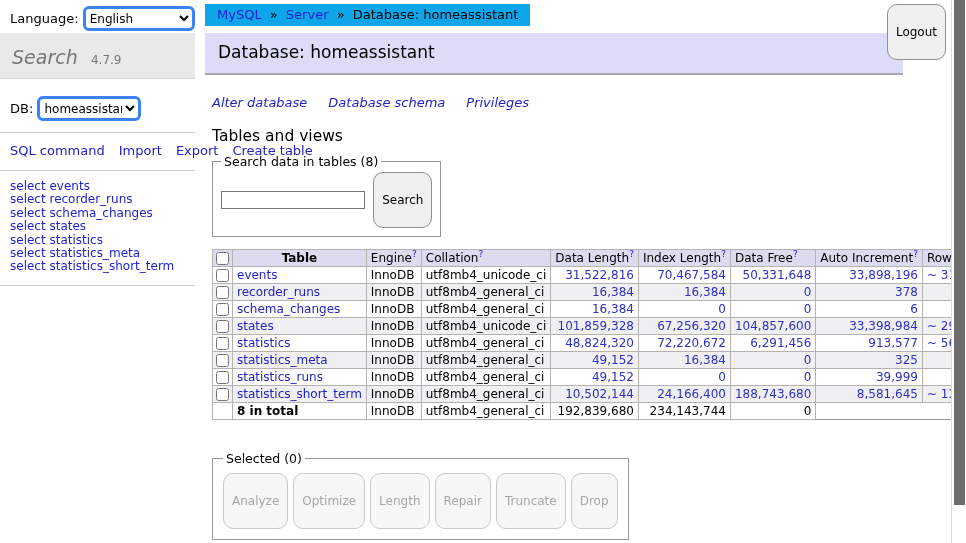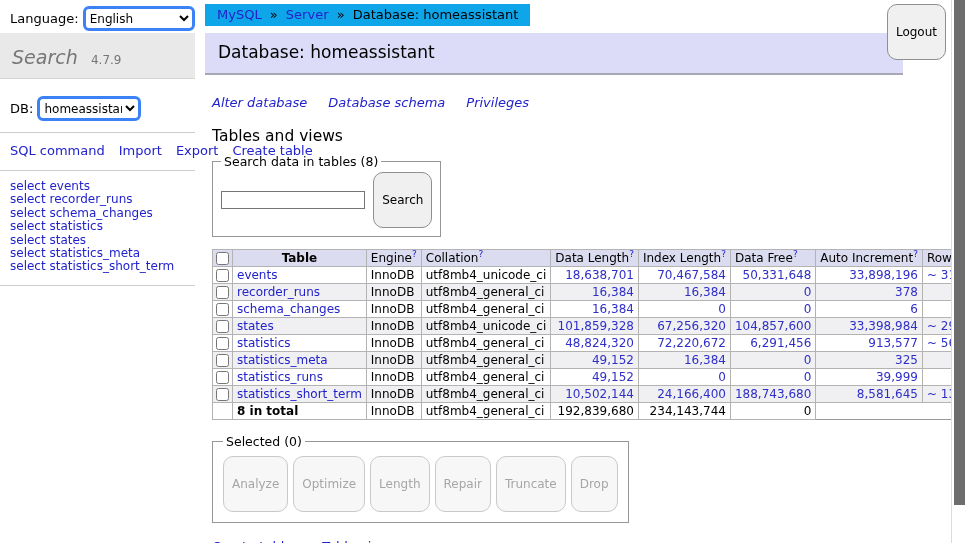--- a/index.html
+++ b/index.html
@@ -85,21 +85,21 @@
   .tables td.num { text-align:right; color:#2f2fc8; }
   .tables td.tname a { font-weight:normal; }
   .tables tfoot td { background:#fff;border-radius:6px; }
   .tables tfoot td.num { color:#000; }
   .tables tfoot td.tname { font-weight:bold; }
   sup.help { font-size:9px; line-height:0; }
   sup.help a { color:#2222cc; }
   input[type=checkbox] { width:13px; height:13px; margin:1px; vertical-align:middle; }
 
   
-  #selected-fieldset { margin-top:14px; padding:4px 10px 10px; }
+  #selected-fieldset { margin-top:31px; padding:4px 10px 10px; }
   .btn-row { display:flex; gap:5px; margin-top:3px; }
   .move-row { display:flex; align-items:center; gap:6px; margin-top:9px; white-space:nowrap; }
   .move-row select { width:148px; }
   .move-row label.cb { display:flex; align-items:center; gap:2px; }
 
   .link-row { margin:16px 0 0; }
   .link-row a { margin-right:30px; }
 
   
   #scrollbar {
@@ -128,22 +128,22 @@
       <option>homeassistant</option>
     </select>
   </div>
   <hr class="side-rule">
   <p class="sidebar-actions" id="sidebar-actions"><a>SQL command</a><a>Import</a><a>Export</a><a>Create table</a></p>
   <hr class="side-rule">
   <div class="table-links" id="sidebar-table-links">
       <a>select events</a>
       <a>select recorder_runs</a>
       <a>select schema_changes</a>
+      <a>select states</a>
       <a>select statistics</a>
-      <a>select states</a>
       <a>select statistics_meta</a>
       <a>select statistics_short_term</a>
     </div>
   <hr class="side-rule">
 </div>
 
 <div id="main">
   <span id="breadcrumb"><a>MySQL</a><span class="sep"> » </span><a>Server</a><span class="sep"> » </span><span>Database: homeassistant</span></span>
   <button id="logout-btn">Logout</button>
 
@@ -186,21 +186,21 @@
             <th>Auto Increment<sup class="help"><a>?</a></sup></th>
             <th>Rows</th>
           </tr>
       </thead>
       <tbody id="table-body">
           <tr>
             <td class="chk"><input type="checkbox" style=""></td>
             <td class="tname"><a>events</a></td>
             <td>InnoDB</td>
             <td>utf8mb4_unicode_ci</td>
-            <td class="num">18,638,701</td>
+            <td class="num">31,522,816</td>
             <td class="num">70,467,584</td>
             <td class="num">50,331,648</td>
             <td class="num">33,898,196</td>
             <td class="num">~ 312,180</td>
           </tr>
           <tr>
             <td class="chk"><input type="checkbox" style=""></td>
             <td class="tname"><a>recorder_runs</a></td>
             <td>InnoDB</td>
             <td>utf8mb4_general_ci</td>

